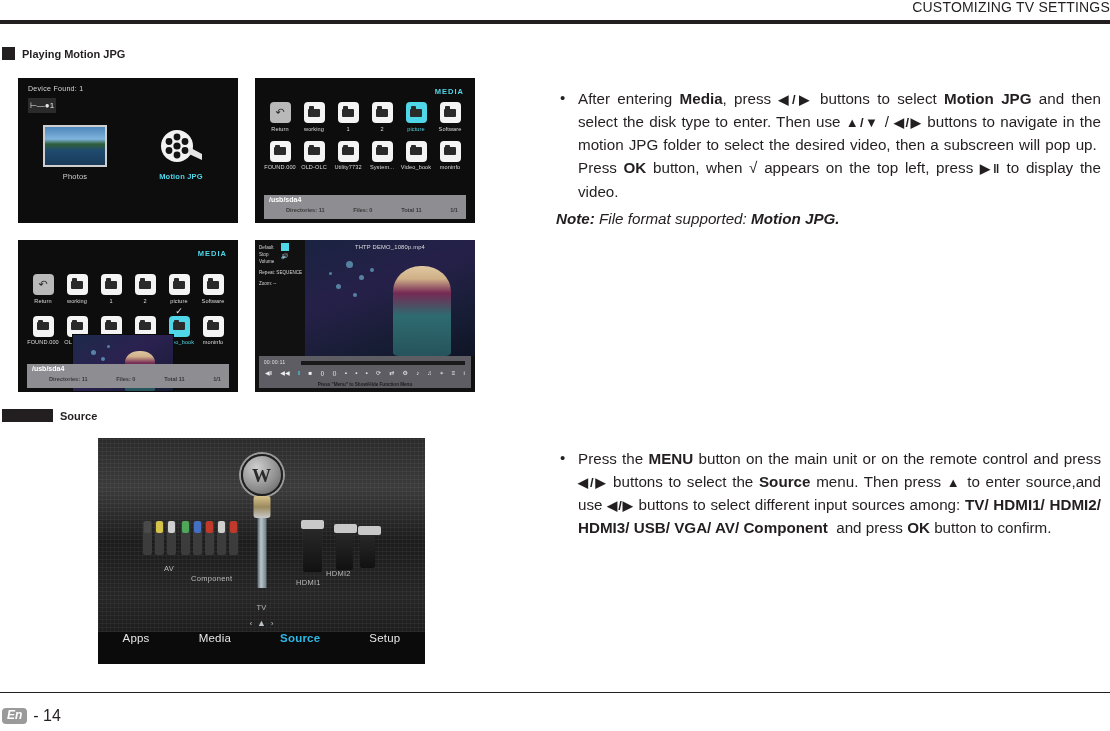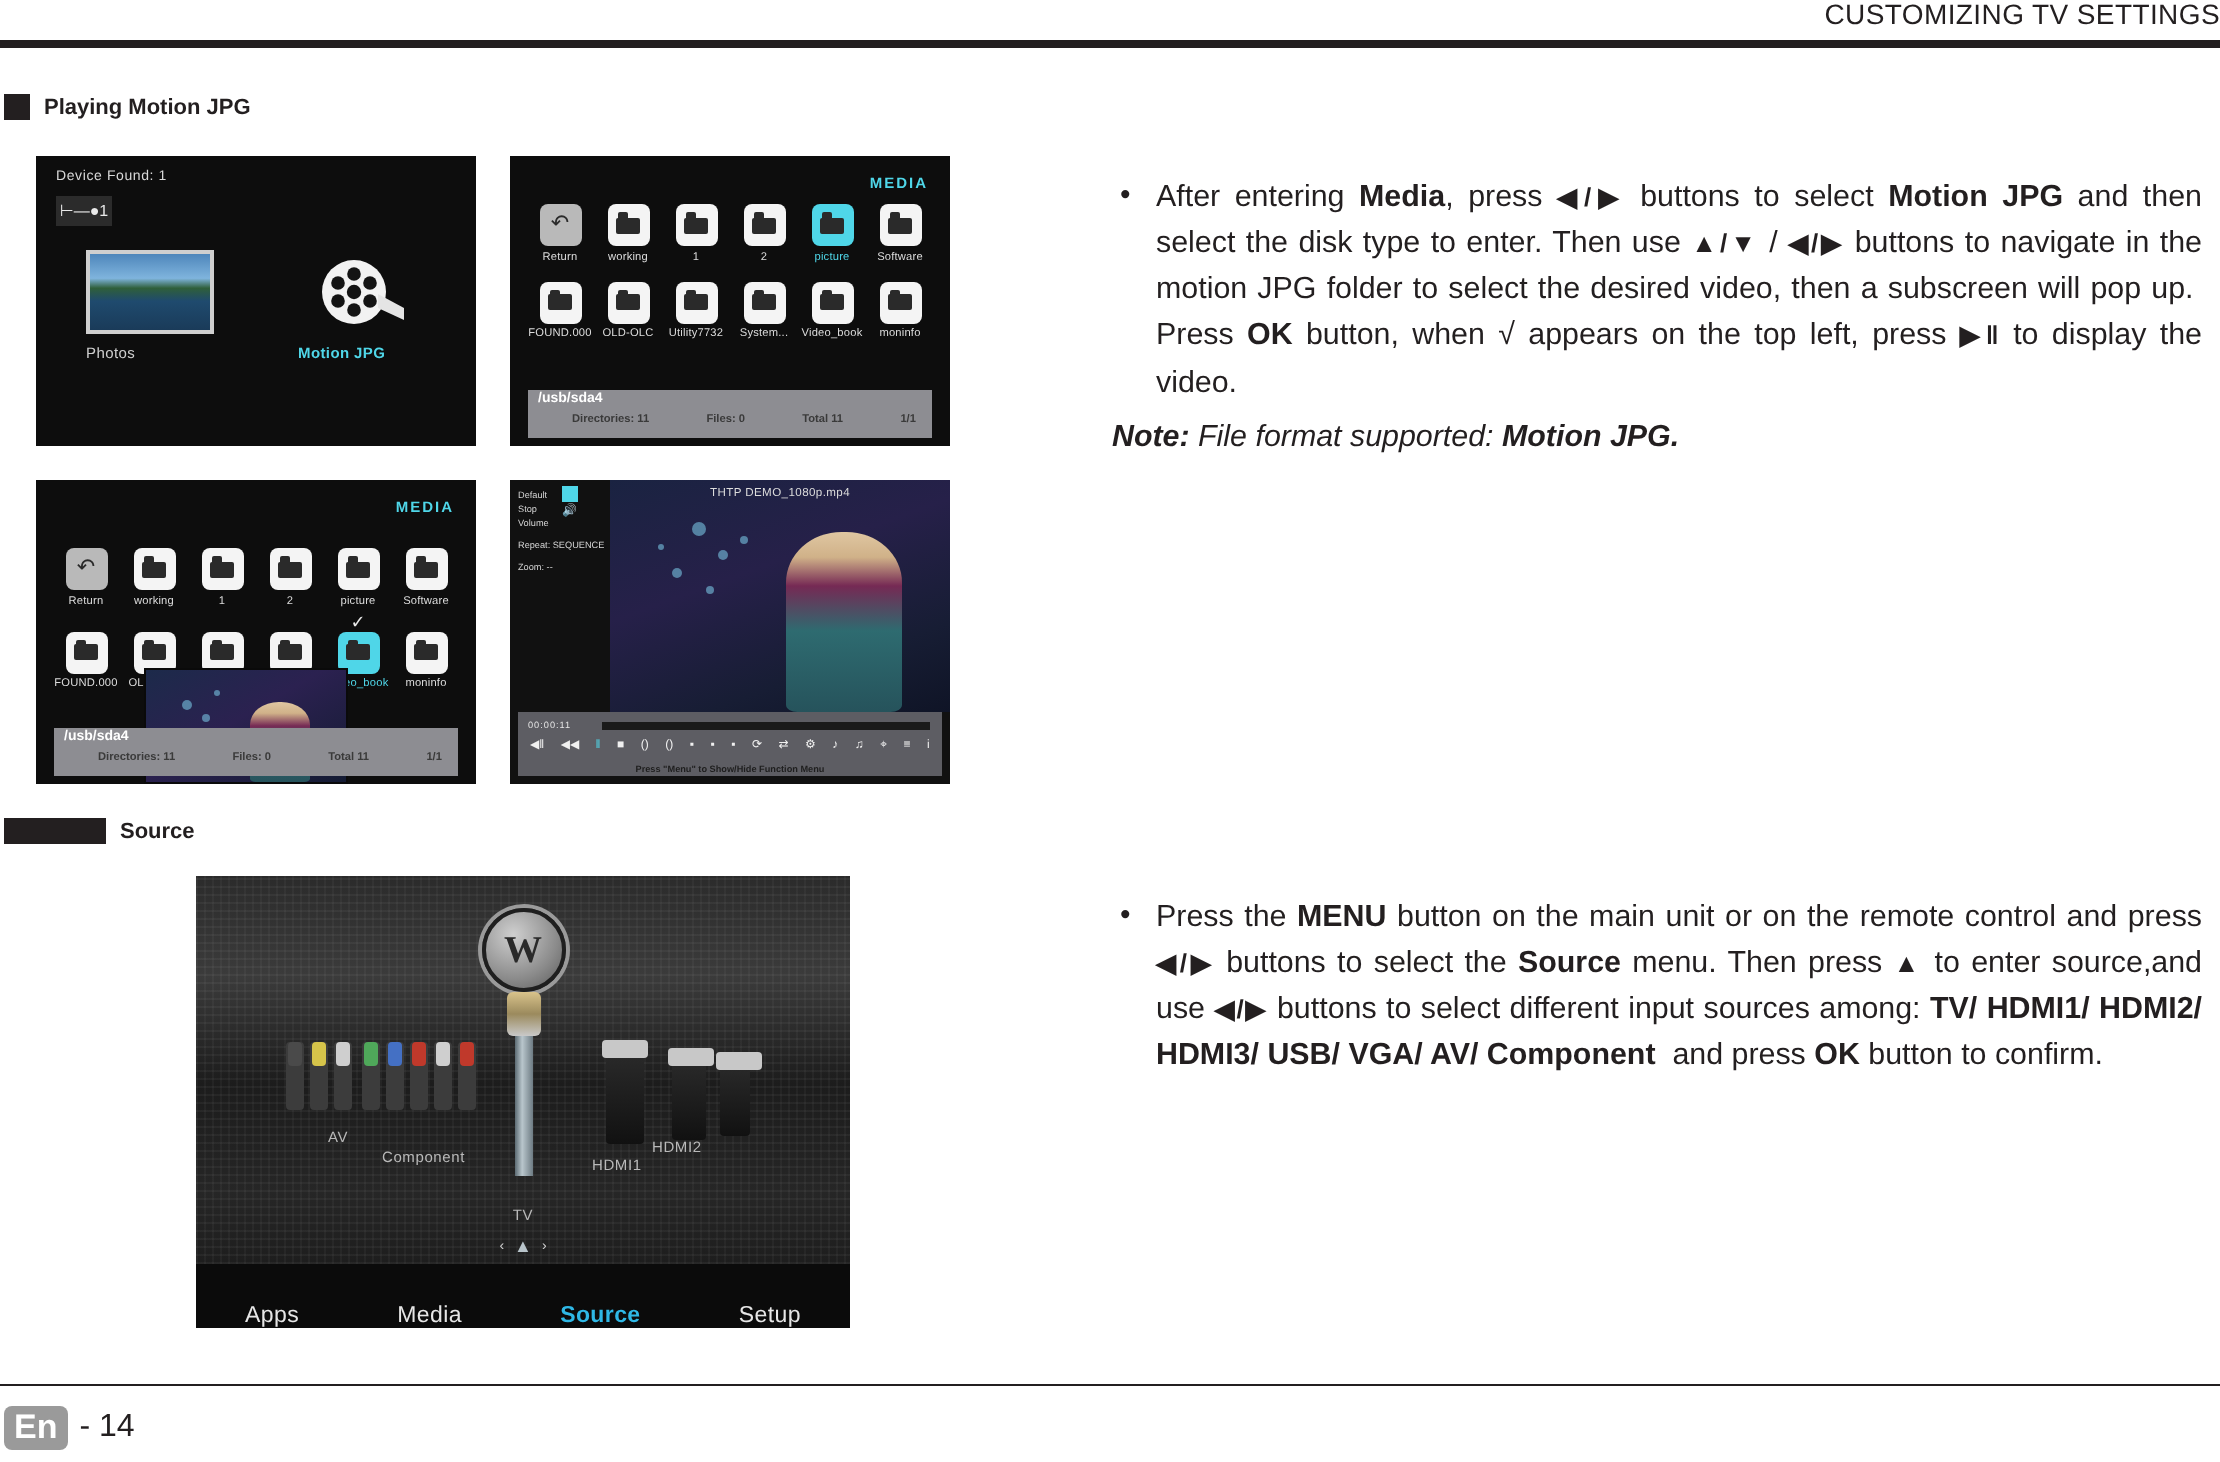--- a/index.html
+++ b/index.html
@@ -28,21 +28,21 @@
   
   .shot{position:absolute;background:#0d0d0d;overflow:hidden;}
 
   
   .devfound{color:#d8d8d8;}
   .devfound .dev-line{position:absolute;left:10px;top:7px;font-size:7px;letter-spacing:.3px;color:#d9d9d9;}
   .usb-chip{position:absolute;left:10px;top:20px;width:28px;height:15px;background:#2b2b2b;
             display:flex;align-items:center;justify-content:center;}
   .usb-glyph{font-size:8px;color:#e9e9e9;line-height:1;}
   .tile-row{position:absolute;left:0;top:47px;width:100%;display:flex;justify-content:center;gap:42px;}
-  .tile{width:64px;}
+  .tile{width:64px;text-align:center;}
   .tile .thumb{width:64px;height:42px;border:2px solid #cfcfcf;box-sizing:border-box;
     background:linear-gradient(180deg,#4e86bb 0%,#7fb4dd 32%,#2f5f3a 45%,#1f4a6e 62%,#1a3b59 100%);}
   .tile .reel{width:64px;height:42px;display:flex;align-items:center;justify-content:center;}
   .tile .lbl{font-size:7.5px;margin-top:5px;color:#cfcfcf;letter-spacing:.2px;}
   .tile .lbl.sel{color:#4fd6e8;font-weight:bold;}
 
   
   .media-title{position:absolute;right:11px;top:9px;font-size:7.5px;font-weight:bold;color:#4fd6e8;letter-spacing:1px;}
   .folder-grid{position:absolute;left:9px;top:24px;width:calc(100% - 18px);}
   .frow{display:flex;justify-content:space-between;margin-bottom:5px;}
@@ -106,38 +106,38 @@
   .coax{position:absolute;left:50%;transform:translateX(-50%);top:72px;width:9px;height:78px;
     background:linear-gradient(90deg,#5c6b73,#b9c6cc 40%,#6d7b83);}
   .coax:before{content:"";position:absolute;left:-4px;top:-14px;width:17px;height:22px;border-radius:3px;
     background:linear-gradient(180deg,#d9c38b,#9b8a5d 50%,#c9c9c9);}
   .hdmiplug{position:absolute;width:19px;height:46px;background:linear-gradient(180deg,#2a2a2a,#111);border-radius:2px;}
   .hdmiplug:before{content:"";position:absolute;left:-2px;top:-6px;width:23px;height:9px;background:#c8c8c8;border-radius:2px;}
   .navarrows{position:absolute;left:50%;top:180px;transform:translateX(-50%);display:flex;gap:5px;align-items:center;
     font-size:7px;color:#cfcfcf;}
   .navarrows .up{color:#b8c4ca;font-size:9px;}
   .srcnav{position:absolute;left:0;bottom:0;width:100%;height:32px;background:#0b0b0b;
-    display:flex;align-items:flex-end;justify-content:space-around;}
+    display:flex;align-items:flex-start;justify-content:space-around;}
   .srcnav .item{font-size:11.5px;color:#e6e6e6;letter-spacing:.2px;}
   .srcnav .item.sel{color:#2fb8e6;font-weight:bold;}
 
   
   .body-col{position:absolute;left:556px;width:545px;}
   .para{position:relative;padding-left:22px;font-size:15.2px;line-height:1.52;color:#231f20;text-align:justify;}
   .para .dot{position:absolute;left:4px;top:0px;font-size:15px;}
   .para b{font-weight:bold;}
   .note{font-size:15.2px;line-height:1.5;font-style:italic;}
   .note b{font-style:italic;font-weight:bold;}
   .gl{font-size:13px;letter-spacing:.5px;}
 
   
   .footer-rule{position:absolute;left:0;bottom:38px;width:1110px;height:1.5px;background:#231f20;}
   .footer{position:absolute;left:2px;bottom:6px;display:flex;align-items:center;gap:6px;}
-  .lang-badge{background:#9a9a9a;color:#ffffff;font-size:17px;font-weight:bold;
-    padding:1px 5px;border-radius:4px;line-height:1.15;}
+  .lang-badge{background:#9a9a9a;color:#ffffff;font-size:12px;font-weight:bold;
+    padding:1px 5px;border-radius:4px;line-height:1.15;font-style:italic;}
   .pageno{font-size:16px;color:#231f20;}
 </style>
 </head>
 <body>
 
 <div class="page-header">
   <div class="header-title">CUSTOMIZING TV SETTINGS</div>
   <div class="header-rule"></div>
 </div>
 

